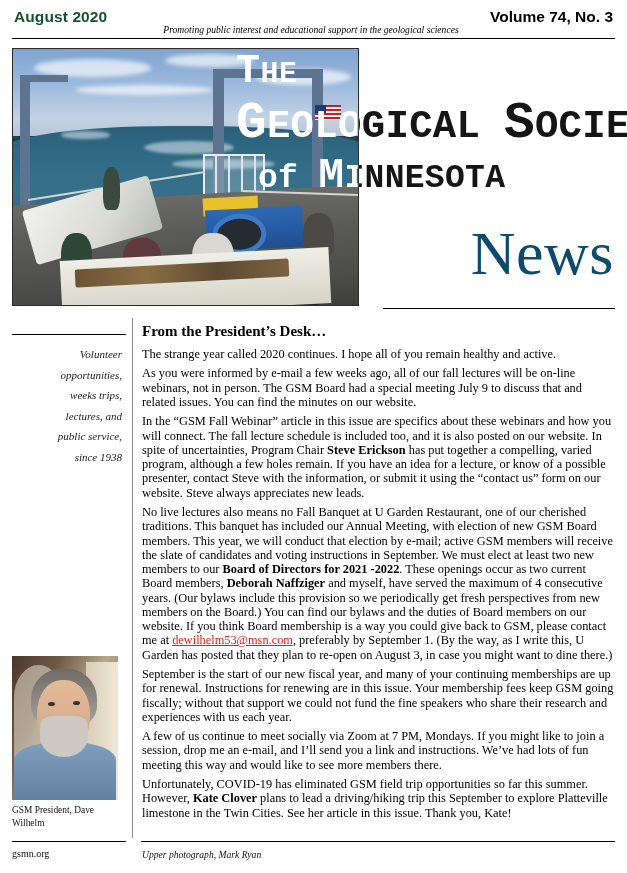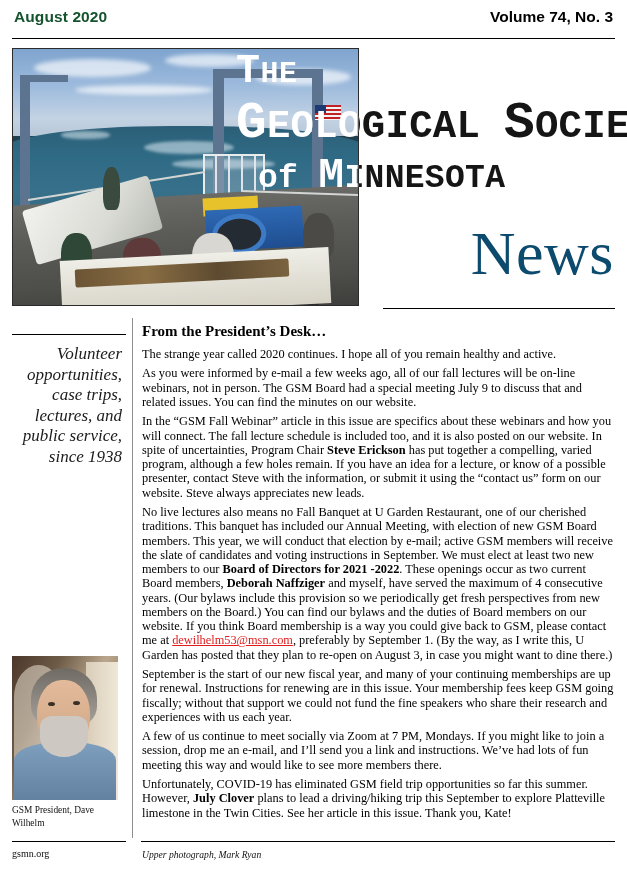--- a/index.html
+++ b/index.html
@@ -260,21 +260,21 @@
   
   #sidebar {
     position: absolute;
     left: 8px; top: 344px;
     width: 114px;
   }
   #sidebar-tagline {
     text-align: right;
     font-family: "Liberation Serif", serif;
     font-style: italic;
-    font-size: 17px;
+    font-size: 11px;
     line-height: 20.6px;
     color: #1b1b1b;
   }
   #president-photo {
     position: absolute;
     left: 12px; top: 656px;
     width: 106px;
     height: 144px;
     overflow: hidden;
     background: #3a2b20;
@@ -374,20 +374,21 @@
     font-style: italic;
     font-size: 9.6px;
     color: #111;
   }
 </style>
 </head>
 <body>
 
 <div id="masthead-bar">
   <div id="issue-date">August 2020</div>
+  <div id="tagline">Promoting public interest and educational support in the geological sciences</div>
   <div id="volume-number">Volume 74, No. 3</div>
 </div>
 <div id="masthead-rule"></div>
 
 <div id="hero-photo">
   <div class="hp-sky"></div>
   <div class="hp-cloud" style="left:6%;top:4%;width:34%;height:7%;"></div>
   <div class="hp-cloud" style="left:44%;top:2%;width:26%;height:5%;"></div>
   <div class="hp-cloud" style="left:70%;top:8%;width:28%;height:6%;"></div>
   <div class="hp-cloud" style="left:18%;top:14%;width:40%;height:4%;"></div>
@@ -442,21 +443,21 @@
 
 <div id="sidebar-top-rule"></div>
 <div id="vertical-divider"></div>
 <div id="footer-rule-left"></div>
 <div id="footer-rule-right"></div>
 
 <div id="sidebar">
   <div id="sidebar-tagline">
     <div>Volunteer</div>
     <div>opportunities,</div>
-    <div>case trips,</div>
+    <div>weeks trips,</div>
     <div>lectures, and</div>
     <div>public service,</div>
     <div>since 1938</div>
   </div>
 </div>
 
 <div id="president-photo">
   <div class="pp-bg"></div>
   <div class="pp-arch"></div>
   <div class="pp-door"></div>
@@ -481,17 +482,17 @@
   </p>
 
   <p class="para">
     <span>No live lectures also means no Fall Banquet at U Garden Restaurant, one of our cherished traditions. This banquet has included our Annual Meeting, with election of new GSM Board members. This year, we will conduct that election by e-mail; active GSM members will receive the slate of candidates and voting instructions in September. We must elect at least two new members to our </span><b>Board of Directors for 2021 -2022</b><span>. These openings occur as two current Board members, </span><b>Deborah Naffziger</b><span> and myself, have served the maximum of 4 consecutive years. (Our bylaws include this provision so we periodically get fresh perspectives from new members on the Board.) You can find our bylaws and the duties of Board members on our website. If you think Board membership is a way you could give back to GSM, please contact me at </span><a class="email-link" href="#">dewilhelm53@msn.com</a><span>, preferably by September 1. (By the way, as I write this, U Garden has posted that they plan to re-open on August 3, in case you might want to dine there.)</span>
   </p>
 
   <p class="para">September is the start of our new fiscal year, and many of your continuing memberships are up for renewal. Instructions for renewing are in this issue. Your membership fees keep GSM going fiscally; without that support we could not fund the fine speakers who share their research and experiences with us each year.</p>
   <p class="para">A few of us continue to meet socially via Zoom at 7 PM, Mondays. If you might like to join a session, drop me an e-mail, and I’ll send you a link and instructions. We’ve had lots of fun meeting this way and would like to see more members there.</p>
 
   <p class="para">
-    <span>Unfortunately, COVID-19 has eliminated GSM field trip opportunities so far this summer. However, </span><b>July Clover</b><span> plans to lead a driving/hiking trip this September to explore Platteville limestone in the Twin Cities. See her article in this issue. Thank you, Kate!</span>
+    <span>Unfortunately, COVID-19 has eliminated GSM field trip opportunities so far this summer. However, </span><b>Kate Clover</b><span> plans to lead a driving/hiking trip this September to explore Platteville limestone in the Twin Cities. See her article in this issue. Thank you, Kate!</span>
   </p>
 </div>
 
 <div id="photo-credit">Upper photograph, Mark Ryan</div>
 
 </body></html>

